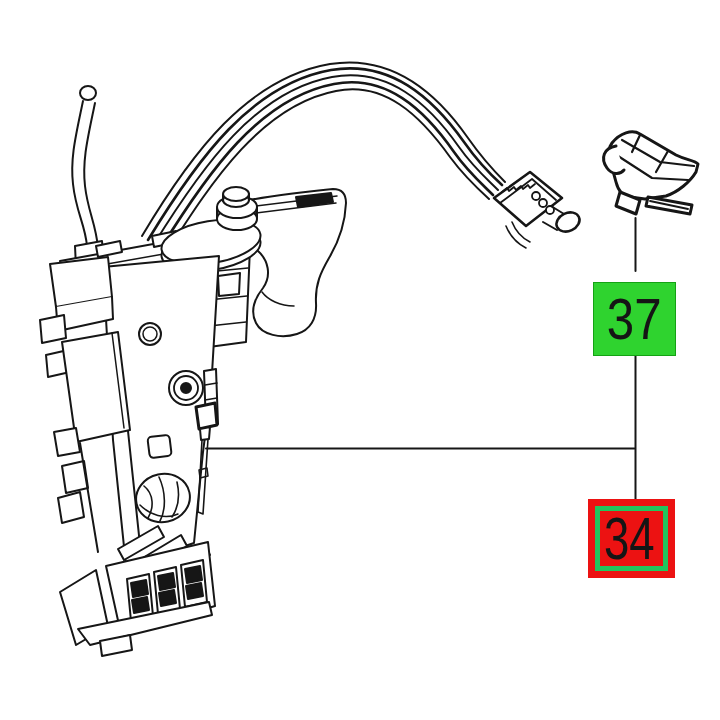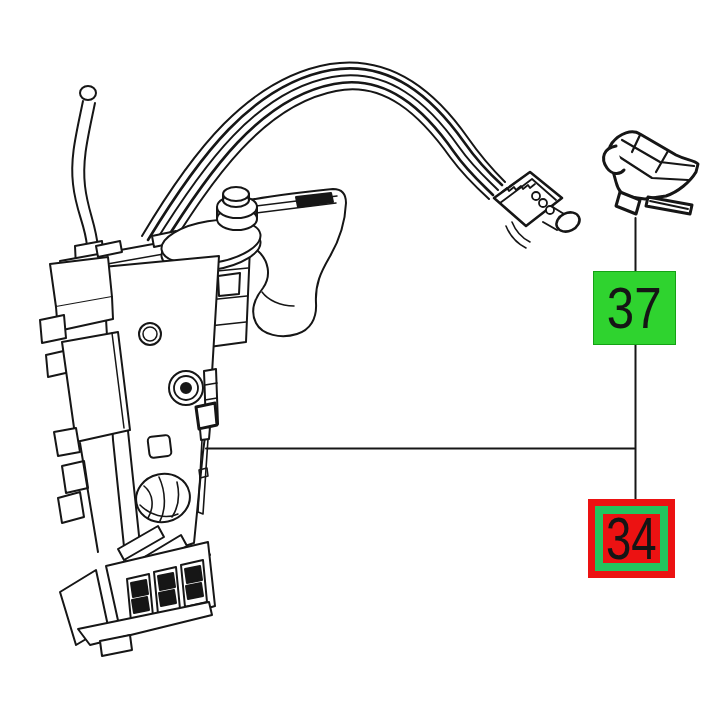--- a/index.html
+++ b/index.html
@@ -17,22 +17,22 @@
   .callout-37{
     left:593px;top:271px;width:83px;height:74px;
     border:1px solid #14a214;
   }
   .callout-34{
     left:588px;top:499px;width:87px;height:79px;
     padding:7px;
   }
   .callout-34 .inner{
     box-sizing:border-box;width:100%;height:100%;
-    border:8px solid #22c55e;
-    display:flex;align-items:center;justify-content:center;
+    border:5px solid #22c55e;
+    display:flex;align-items:center;justify-content:flex-end;
   }
   .num{
     color:#151515;line-height:1;display:inline-block;
     font-weight:400;
   }
   .num-37{font-size:58px;transform:scaleX(0.85);}
   .num-34{font-size:60px;transform:scaleX(0.76);}
 </style>
 </head>
 <body>
@@ -166,21 +166,21 @@
       <path d="M650,201 L688,209" stroke-width="1.8"></path>
     </g>
 
     <g>
       <path d="M635.5,218 L635.5,271"></path>
       <path d="M635.5,345 L635.5,513"></path>
       <path d="M206,448.5 L634.5,448.5"></path>
     </g>
   </svg>
 
-  <div class="callout callout-37" style="background-color: rgb(47, 211, 47);">
+  <div class="callout callout-37" style="background-color: rgb(47, 211, 47); margin-top: 11px;">
     <span class="num num-37">37</span>
   </div>
 
   <div class="callout callout-34" style="background-color: rgb(236, 18, 18);">
     <div class="inner">
       <span class="num num-34">34</span>
     </div>
   </div>
 
 </div>

